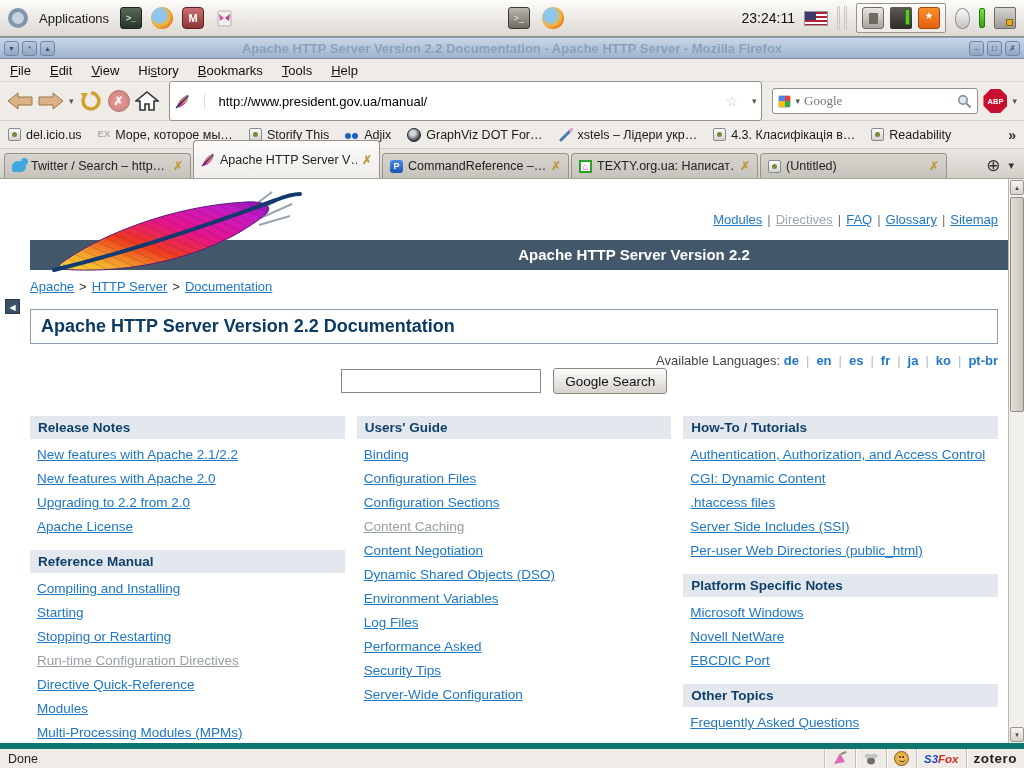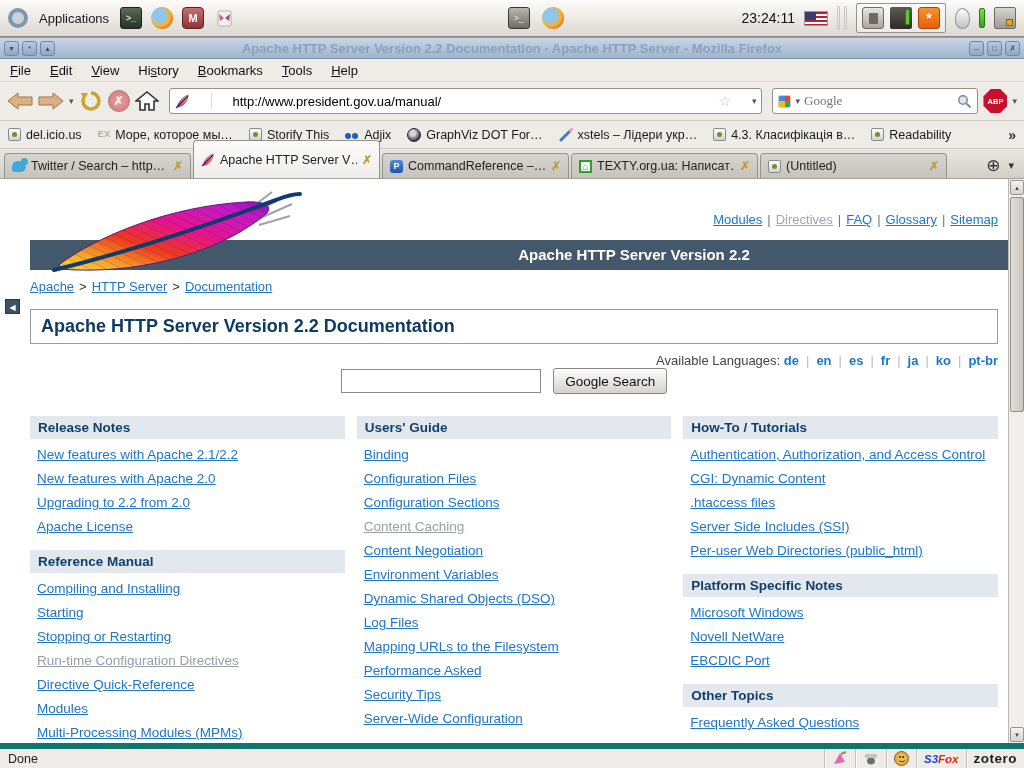--- a/index.html
+++ b/index.html
@@ -55,22 +55,22 @@
   .menu-item u, .mn-key { text-decoration:underline; }
 
   
   .navbar { height:39px; background:#efebe7; border-bottom:1px solid #d2cec8; display:flex;
             align-items:center; padding:0 7px; gap:5px; }
   .nav-btn { display:inline-flex; align-items:center; justify-content:center; height:30px; }
   .dd { font-size:9px; color:#555; }
   .stop-btn { opacity:.55; }
   .stop-circle { width:22px; height:22px; border-radius:50%; background:radial-gradient(#e26060,#b22222);
                  border:1px solid #7a1515; color:#fff; font-weight:bold; font-size:12px; line-height:20px; text-align:center; }
-  .urlbar { flex:1; height:26px; background:#fff; border:1px solid #959089; border-radius:3px;
-            display:flex; align-items:center; gap:21px; padding:0 5px; margin:0 5px; }
+  .urlbar { flex:1; height:40px; background:#fff; border:1px solid #959089; border-radius:3px;
+            display:flex; align-items:center; gap:14px; padding:0 5px; margin:0 5px; }
   .urlbar .sep { width:1px; height:16px; background:#ddd; }
   .url-input { flex:1; border:none; outline:none; font-size:13px; color:#000; font-family:"Liberation Sans",sans-serif; background:transparent; }
   .star { color:#c2c2c2; font-size:14px; }
   .searchbox { width:206px; height:26px; background:#fff; border:1px solid #959089; border-radius:3px;
                display:flex; align-items:center; gap:4px; padding:0 5px; }
   .g-icon { width:13px; height:13px; border-radius:2px; overflow:hidden; display:grid;
             grid-template-columns:1fr 1fr; grid-template-rows:1fr 1fr; border:1px solid #ccc; background:#fff; }
   .g-icon b:nth-child(1){background:#4285f4;} .g-icon b:nth-child(2){background:#ea4335;}
   .g-icon b:nth-child(3){background:#fbbc05;} .g-icon b:nth-child(4){background:#34a853;}
   .search-input { flex:1; min-width:0; border:none; outline:none; font-size:13px; color:#555; background:transparent;
@@ -465,24 +465,23 @@
 
       </div>
 
       <div class="col">
         <div class="shdr">Users' Guide</div>
         <a class="plink">Binding</a>
         <a class="plink">Configuration Files</a>
         <a class="plink">Configuration Sections</a>
         <a class="plink visited">Content Caching</a>
         <a class="plink">Content Negotiation</a>
+        <a class="plink">Dynamic Shared Objects (DSO)</a>
         <a class="plink">Environment Variables</a>
-        <a class="plink">Dynamic Shared Objects (DSO)</a>
         <a class="plink">Log Files</a>
-        <a class="plink">Mapping URLs to the Filesystem</a>
         <a class="plink">Performance Asked</a>
         <a class="plink">Security Tips</a>
         <a class="plink">Server-Wide Configuration</a>
 
       </div>
 
       <div class="col">
         <div class="shdr">How-To / Tutorials</div>
         <a class="plink">Authentication, Authorization, and Access Control</a>
         <a class="plink">CGI: Dynamic Content</a>

